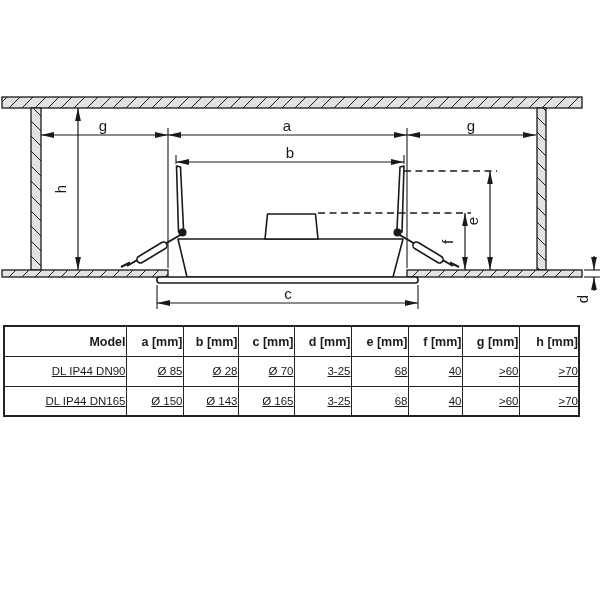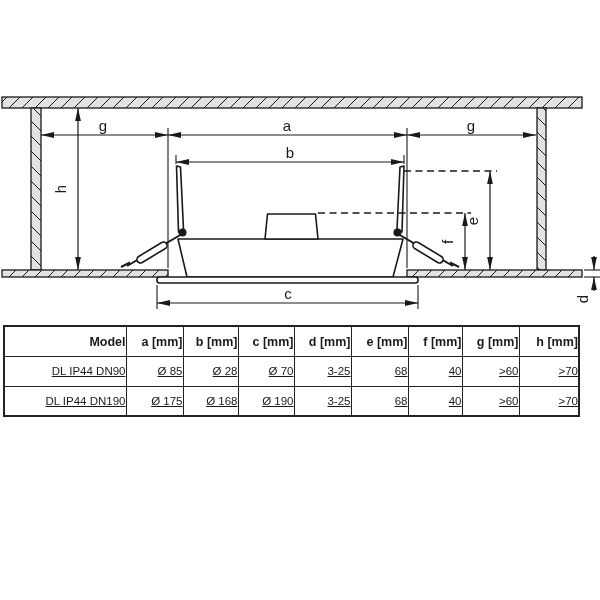--- a/index.html
+++ b/index.html
@@ -133,24 +133,24 @@
         <td>Ø 85</td>
         <td>Ø 28</td>
         <td>Ø 70</td>
         <td>3-25</td>
         <td>68</td>
         <td>40</td>
         <td>&gt;60</td>
         <td>&gt;70</td>
       </tr>
       <tr>
-        <td>DL IP44 DN190</td>
-        <td>Ø 175</td>
-        <td>Ø 168</td>
-        <td>Ø 190</td>
+        <td>DL IP44 DN165</td>
+        <td>Ø 150</td>
+        <td>Ø 143</td>
+        <td>Ø 165</td>
         <td>3-25</td>
         <td>68</td>
         <td>40</td>
         <td>&gt;60</td>
         <td>&gt;70</td>
       </tr>
     </tbody>
   </table>
 </div>
 

